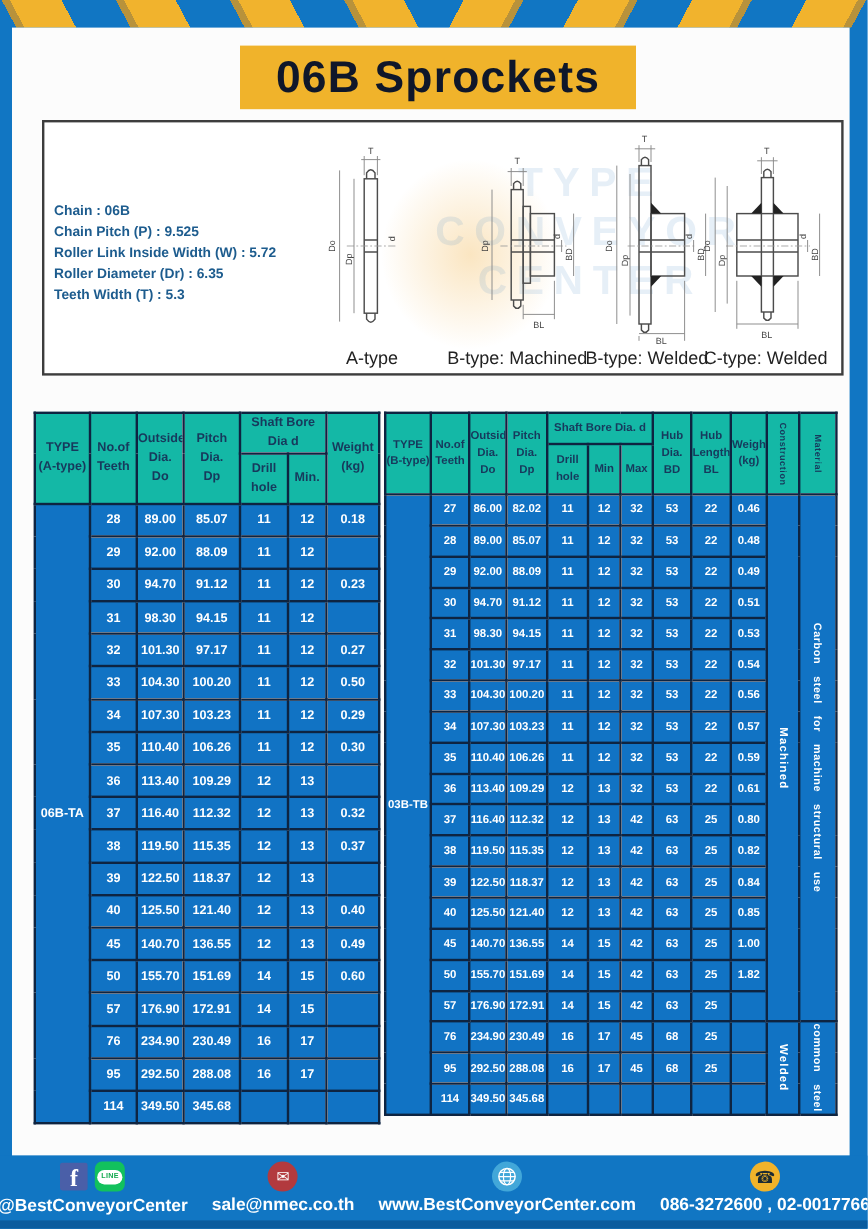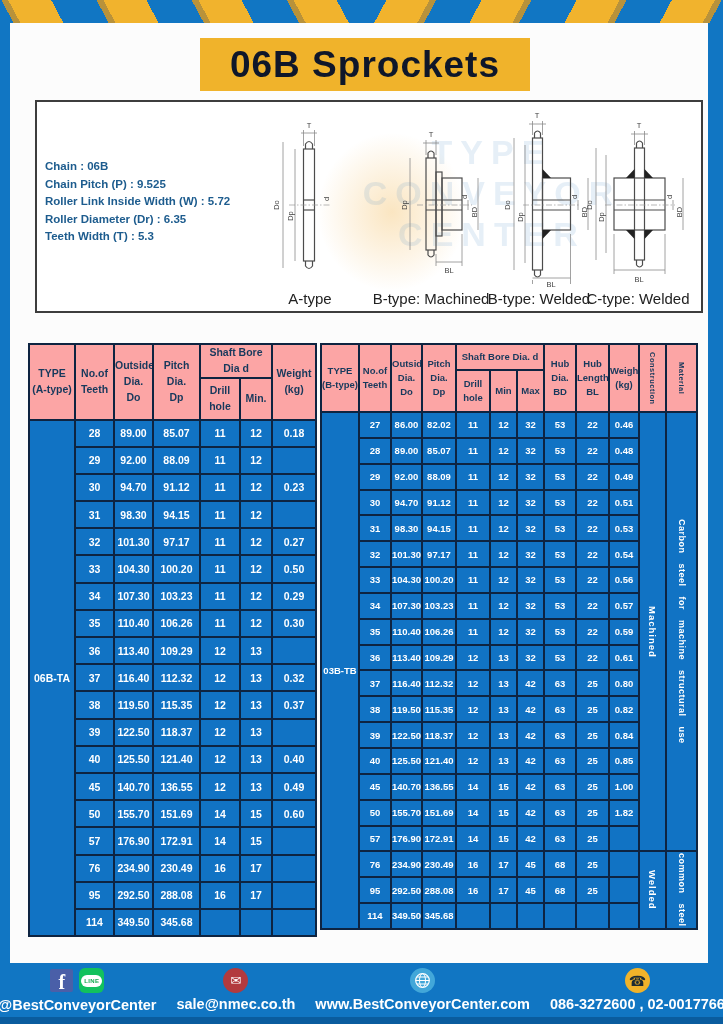--- a/index.html
+++ b/index.html
@@ -17,34 +17,34 @@
     display:flex;align-items:center;justify-content:center;}
   .title-box span{font-size:37px;font-weight:bold;color:#0f172a;letter-spacing:1px;}
   
   .info-box{position:absolute;left:25px;top:77px;width:664px;height:209px;background:#fff;
     border:2px solid #3d3d3d;}
   .watermark{position:absolute;left:290px;top:30px;width:330px;text-align:center;
     font-size:34px;font-weight:bold;color:rgba(60,130,195,0.13);line-height:1.2;
     letter-spacing:8px;white-space:pre-line;pointer-events:none;}
   .wm-logo{position:absolute;left:280px;top:30px;width:150px;height:160px;
     background:radial-gradient(ellipse at center,rgba(240,170,50,0.30),rgba(240,170,50,0) 70%);}
-  .specs{position:absolute;left:8px;top:56px;color:#1d5c8e;font-weight:bold;
+  .specs{position:absolute;left:8px;top:66px;color:#1d5c8e;font-weight:bold;
     font-size:11.5px;line-height:17.5px;white-space:nowrap;}
   .drawings{position:absolute;left:0;top:0;}
   .drawings .outline{stroke:#4c4c4c;stroke-width:1.2;fill:none;}
   .drawings .weld{fill:#222;stroke:none;}
   .drawings .dim{stroke:#8a8a8a;stroke-width:0.8;fill:none;}
   .drawings .cl{stroke:#9a9a9a;stroke-width:0.7;stroke-dasharray:6 2 1.5 2;fill:none;}
   .drawings text{font-size:7.5px;fill:#444;font-family:"Liberation Sans",sans-serif;}
   .cap{position:absolute;top:188px;transform:translateX(-50%);font-size:15px;color:#222;white-space:nowrap;}
   
   .spec-table{position:absolute;border-collapse:collapse;table-layout:fixed;}
   .spec-table th,.spec-table td{border:2px solid #0e2441;text-align:center;vertical-align:middle;
     padding:0;font-weight:bold;overflow:hidden;}
-  .spec-table th{background:#fca5a5;color:#17395c;white-space:pre-line;line-height:1.5;}
+  .spec-table th{background:#14b8a6;color:#17395c;white-space:pre-line;line-height:1.5;}
   .spec-table td{background:#1173c4;color:#fff;}
   .tbl-a{left:18px;top:320px;width:287px;}
   .tbl-b{left:310px;top:320px;width:376px;}
   .tbl-a th{font-size:10.5px;}
   .tbl-b th{font-size:9.5px;}
   .tbl-a td{font-size:10.5px;}
   .tbl-b td{font-size:9.5px;}
   .tbl-a thead tr:first-child{height:26px;}
   .tbl-a thead tr:nth-child(2){height:42px;}
   .tbl-b thead tr:first-child{height:26px;}

